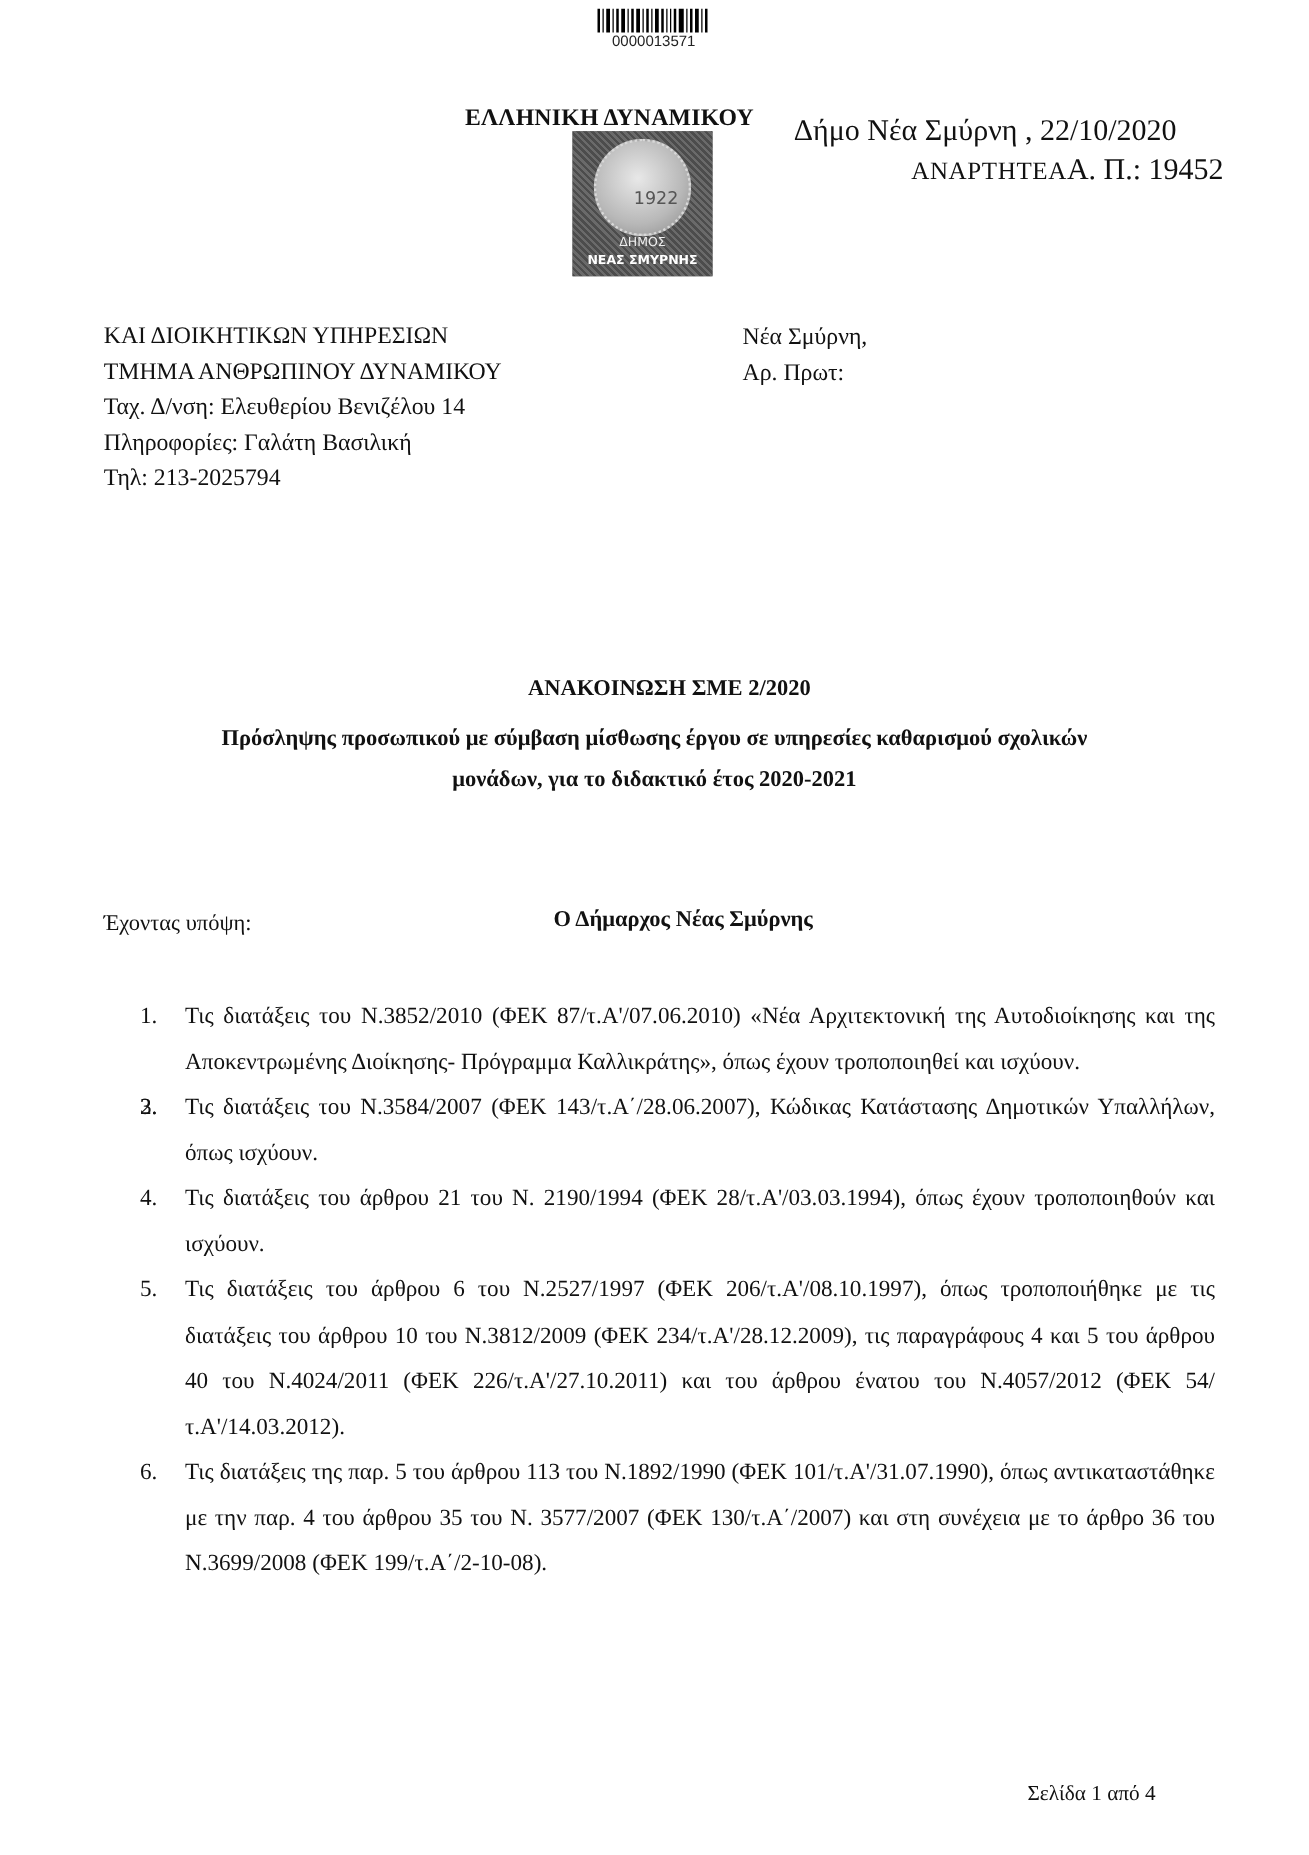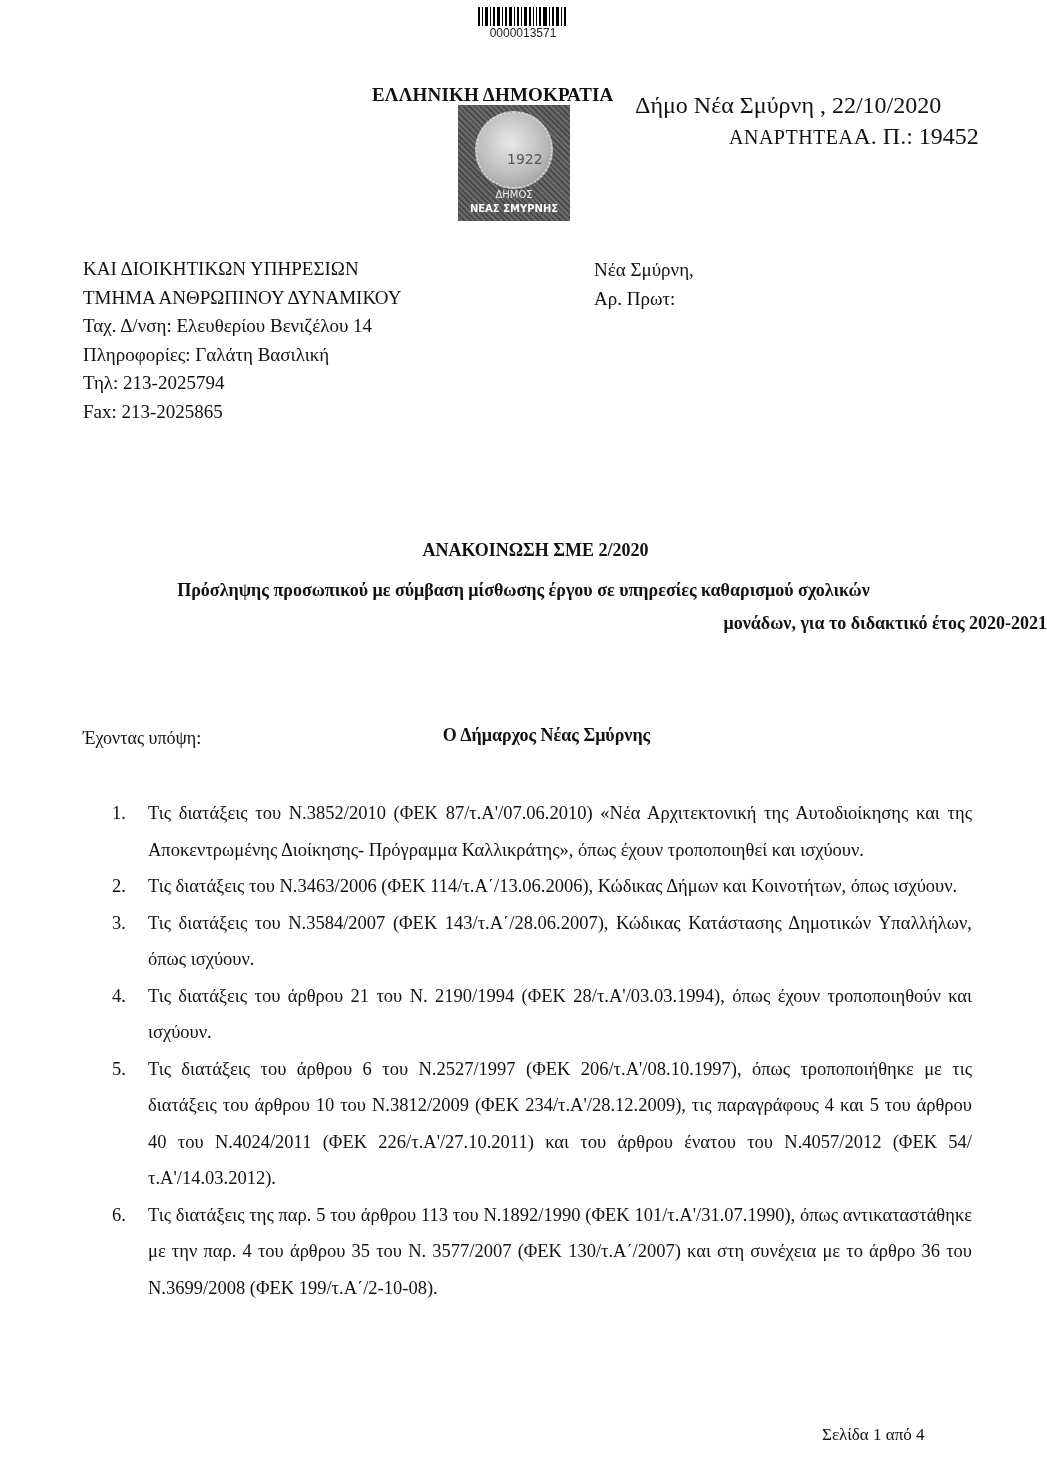--- a/index.html
+++ b/index.html
@@ -33,21 +33,21 @@
   
   #sender { left: 83px; top: 255px; font-size: 19px; line-height: 28.5px; }
   #sender div { white-space: nowrap; }
   #sender a { color: #111; text-decoration: underline; }
   #recipient { left: 594px; top: 255px; font-size: 19px; line-height: 29px; }
 
   
   .center { left: 0; width: 1047px; text-align: center; font-weight: bold; font-size: 18px; }
   #ann-title { top: 540px; margin-left: 12px; }
   #ann-sub1 { top: 580px; }
-  #ann-sub2 { top: 613px; text-align: right; }
+  #ann-sub2 { top: 613px; }
   #mayor { top: 725px; margin-left: 23px; }
 
   #considering { left: 83px; top: 728px; font-size: 18px; text-align: right; }
 
   
   #list { left: 112px; top: 795px; width: 860px; font-size: 18.5px; line-height: 36.5px; margin:0; padding:0; list-style:none; }
   #list li { position: relative; padding-left: 36px; text-align: justify; text-align-last: left; }
   #list li .n { position: absolute; left: 0; top: 0; }
   #list li + li { margin-top: 0; }
 
@@ -78,55 +78,54 @@
       <span style="width:4px"></span>
       <span style="width:1px"></span>
       <span style="width:2px"></span>
     <span style="width:3px"></span>
       <span style="width:1px"></span>
       <span style="width:2px"></span>
   </div>
   <div class="num">0000013571</div>
 </div>
 
-<div id="republic" class="abs">ΕΛΛΗΝΙΚΗ ΔΗΜΟΚΡΑΤΙΑ</div>
+<div id="republic" class="abs">ΕΛΛΗΝΙΚΗ ΔΥΝΑΜΙΚΟΥ</div>
 <div id="top-right-1" class="abs">Δήμο  Νέα  Σμύρνη , 22/10/2020</div>
 <div id="top-right-2" class="abs"><span class="small">ΑΝΑΡΤΗΤΕΑ</span><span>Α. Π.: 19452</span></div>
 
 <div id="logo" class="abs">
   <div class="coin">
       <span class="yr">1922</span>
     </div>
   <div class="l1">ΔΗΜΟΣ</div>
   <div class="l2">ΝΕΑΣ ΣΜΥΡΝΗΣ</div>
 </div>
 
 <div id="sender" class="abs">
   <div>ΚΑΙ ΔΙΟΙΚΗΤΙΚΩΝ ΥΠΗΡΕΣΙΩΝ</div>
   <div>ΤΜΗΜΑ  ΑΝΘΡΩΠΙΝΟΥ ΔΥΝΑΜΙΚΟΥ</div>
   <div>Ταχ. Δ/νση: Ελευθερίου Βενιζέλου 14</div>
   <div>Πληροφορίες: Γαλάτη Βασιλική</div>
   <div>Τηλ: 213-2025794</div>
-  <div>Fax: 213-2025865</div>
 </div>
 
 <div id="recipient" class="abs">
   <div>Νέα Σμύρνη,</div>
   <div>Αρ. Πρωτ:</div>
 </div>
 
 <div id="ann-title" class="abs center">ΑΝΑΚΟΙΝΩΣΗ ΣΜΕ 2/2020</div>
 <div id="ann-sub1" class="abs center">Πρόσληψης προσωπικού με σύμβαση μίσθωσης έργου σε υπηρεσίες καθαρισμού σχολικών</div>
 <div id="ann-sub2" class="abs center">μονάδων, για το διδακτικό έτος 2020-2021</div>
 
 <div id="mayor" class="abs center">Ο Δήμαρχος Νέας Σμύρνης</div>
 <div id="considering" class="abs">Έχοντας υπόψη:</div>
 
 <ol id="list" class="abs">
   <li><span class="n">1.</span><span>Τις διατάξεις του Ν.3852/2010 (ΦΕΚ 87/τ.Α'/07.06.2010)  «Νέα Αρχιτεκτονική της Αυτοδιοίκησης και της Αποκεντρωμένης Διοίκησης- Πρόγραμμα Καλλικράτης», όπως έχουν τροποποιηθεί και ισχύουν.</span></li>
-  <li><span class="n">2.</span><span>Τις διατάξεις του Ν.3463/2006 (ΦΕΚ 114/τ.Α΄/13.06.2006), Κώδικας Δήμων και Κοινοτήτων, όπως ισχύουν.</span></li>
+  <li><span class="n">2.</span></li>
   <li><span class="n">3.</span><span>Τις διατάξεις του Ν.3584/2007 (ΦΕΚ 143/τ.Α΄/28.06.2007), Κώδικας Κατάστασης Δημοτικών Υπαλλήλων, όπως ισχύουν.</span></li>
   <li><span class="n">4.</span><span>Τις διατάξεις του άρθρου 21 του Ν. 2190/1994 (ΦΕΚ 28/τ.Α'/03.03.1994), όπως έχουν τροποποιηθούν και ισχύουν.</span></li>
   <li><span class="n">5.</span><span>Τις διατάξεις του άρθρου 6 του Ν.2527/1997 (ΦΕΚ 206/τ.Α'/08.10.1997), όπως τροποποιήθηκε με τις διατάξεις του άρθρου 10 του Ν.3812/2009 (ΦΕΚ 234/τ.Α'/28.12.2009), τις παραγράφους 4 και 5 του άρθρου 40 του Ν.4024/2011 (ΦΕΚ 226/τ.Α'/27.10.2011) και του άρθρου ένατου του Ν.4057/2012 (ΦΕΚ 54/τ.Α'/14.03.2012).</span></li>
   <li><span class="n">6.</span><span>Τις διατάξεις της παρ. 5 του άρθρου 113 του Ν.1892/1990 (ΦΕΚ 101/τ.Α'/31.07.1990), όπως αντικαταστάθηκε με την παρ. 4 του άρθρου 35 του Ν. 3577/2007 (ΦΕΚ 130/τ.Α΄/2007) και στη συνέχεια με το άρθρο 36 του Ν.3699/2008 (ΦΕΚ 199/τ.Α΄/2-10-08).</span></li>
 </ol>
 
 <div id="page-num" class="abs">Σελίδα 1 από 4</div>
 
 </body></html>

